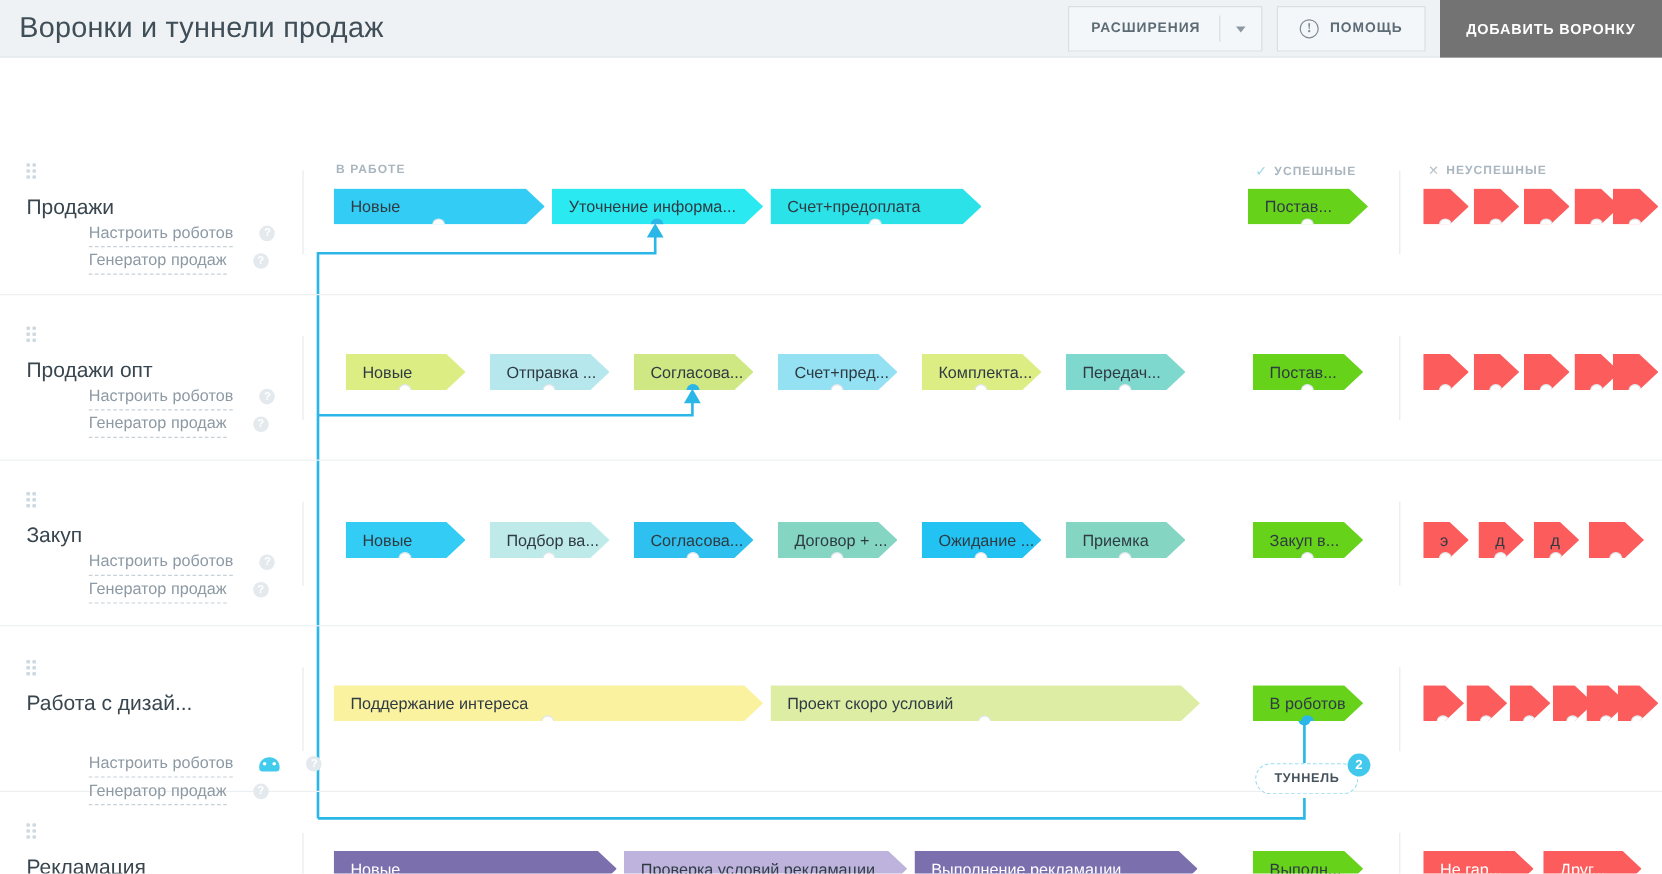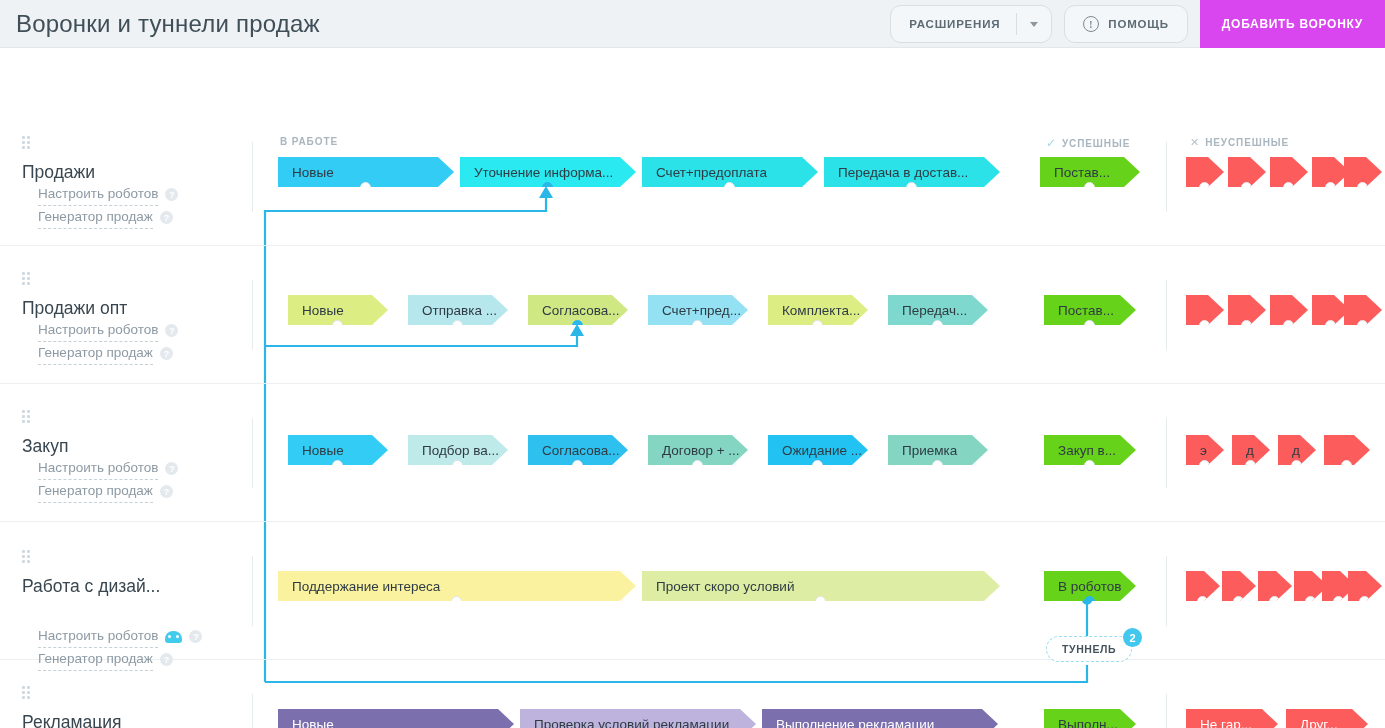--- a/index.html
+++ b/index.html
@@ -32,21 +32,21 @@
     right: 0; top: 0;
     height: 48px;
     display: flex;
     align-items: center;
     gap: 12px;
   }
   .btn {
     height: 38px;
     border: 1px solid #d8dfe3;
     background: #f4f7f9;
-    border-radius: 11px;
+    border-radius: 1px;
     display: flex;
     align-items: center;
     font-size: 11.5px;
     font-weight: bold;
     letter-spacing: .8px;
     color: #5d6b75;
     cursor: pointer;
     white-space: nowrap;
   }
   .btn-ext { padding: 0; }
@@ -64,21 +64,21 @@
     width: 16px; height: 16px; border-radius: 50%;
     border: 1.5px solid #7d8a94;
     color: #7d8a94;
     font-size: 11px; font-weight: bold;
     display: flex; align-items: center; justify-content: center;
     font-family: "Liberation Serif", serif;
     line-height: 1;
   }
   .btn-primary {
     height: 48px;
-    background: #d946ef;
+    background: #737373;
     border: none;
     color: #fff;
     border-radius: 0;
     padding: 0 22px;
     font-size: 12px;
     letter-spacing: .7px;
   }
 
   
   .board { position: relative; width: 1385px; height: 680px; }
@@ -111,26 +111,27 @@
     font-size: 17.5px;
     color: #39464f;
     font-weight: 400;
     line-height: 22px;
     white-space: nowrap;
   }
   .row-links { margin-left: 16px; }
   .row-link {
     display: flex;
     align-items: center;
-    gap: 7px;
+    gap: 22px;
     font-size: 13.5px;
     color: #8d9aa4;
     line-height: 22px;
     cursor: pointer;
     width: max-content;
+    margin-left: 36px;
   }
   .row-link .txt { border-bottom: 1px dashed #c6d0d7; }
   .q-mark {
     width: 13px; height: 13px; border-radius: 50%;
     background: #e3e9ed; color: #ffffff;
     font-size: 9.5px; font-weight: bold;
     display: flex; align-items: center; justify-content: center;
     flex: none;
   }
   .robot-ic {
@@ -428,24 +429,20 @@
       <span class="knob"></span>
     </div>
     <div class="stage" style="left: 460px; top: 109px; width: 176px; background: rgb(42, 233, 240); clip-path: polygon(0px 0px, 160px 0px, 176px 50%, 160px 100%, 0px 100%);">
       <span>Уточнение информа...</span>
       <span class="knob active"></span>
     </div>
     <div class="stage" style="left: 642px; top: 109px; width: 176px; background: rgb(42, 226, 232); clip-path: polygon(0px 0px, 160px 0px, 176px 50%, 160px 100%, 0px 100%);">
       <span>Счет+предоплата</span>
       <span class="knob"></span>
     </div>
-    <div class="stage" style="left: 824px; top: 109px; width: 176px; background: rgb(42, 226, 232); clip-path: polygon(0px 0px, 160px 0px, 176px 50%, 160px 100%, 0px 100%);">
-      <span>Передача в достав...</span>
-      <span class="knob"></span>
-    </div>
     <div class="stage" style="left: 1040px; top: 109px; width: 100px; background: rgb(102, 210, 25); clip-path: polygon(0px 0px, 84px 0px, 100px 50%, 84px 100%, 0px 100%);">
       <span>Постав...</span>
       <span class="knob"></span>
     </div>
     <div class="stage" style="left: 1186px; top: 109px; width: 38px; background: rgb(252, 92, 92); clip-path: polygon(0px 0px, 22px 0px, 38px 50%, 22px 100%, 0px 100%);">
       <span></span>
       <span class="knob"></span>
     </div>
     <div class="stage" style="left: 1228px; top: 109px; width: 38px; background: rgb(252, 92, 92); clip-path: polygon(0px 0px, 22px 0px, 38px 50%, 22px 100%, 0px 100%);">
       <span></span>

